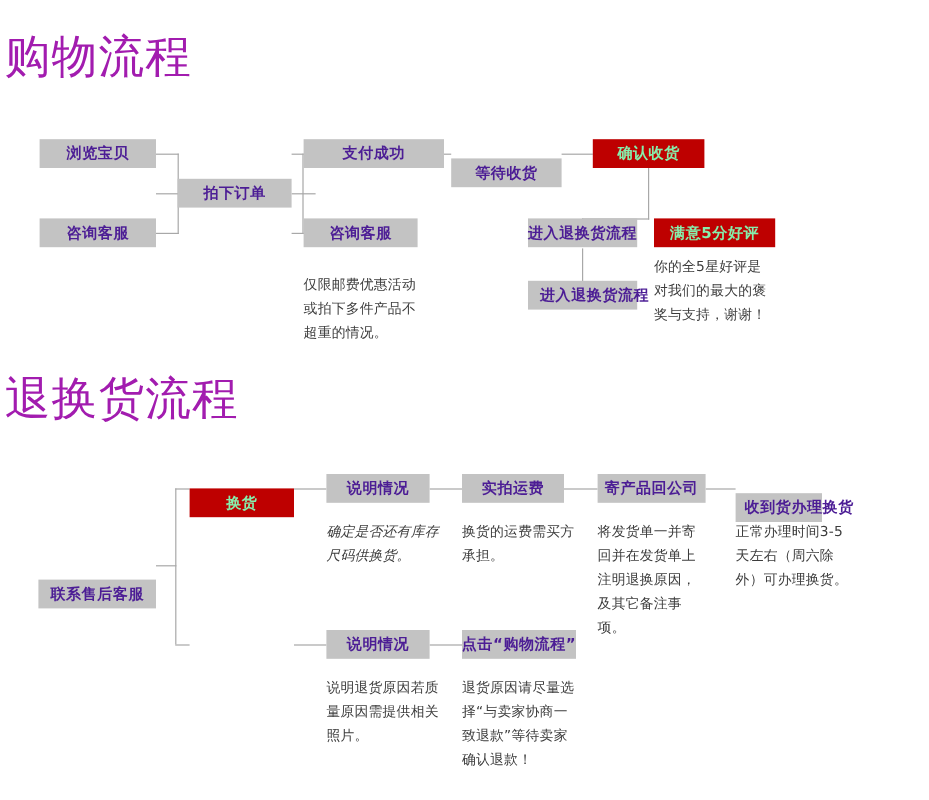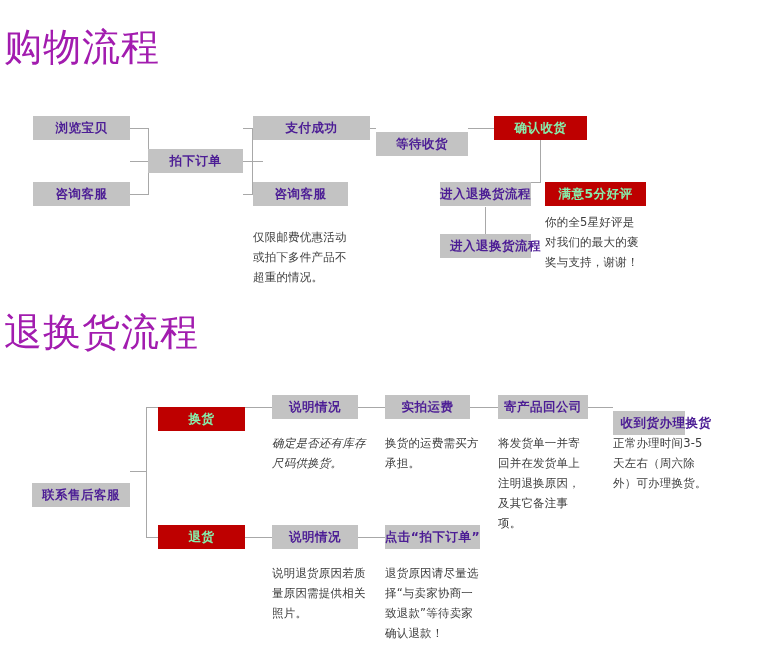--- a/index.html
+++ b/index.html
@@ -145,25 +145,24 @@
   <div class="node red" style="left:158px; top:395px; width:87px;margin-top:12px;">换货</div>
 
   <div class="node gray" style="left:272px; top:395px; width:86px;">说明情况</div>
 
   <div class="node gray" style="left:385px; top:395px; width:85px;">实拍运费</div>
 
   <div class="node gray" style="left:498px; top:395px; width:90px;">寄产品回公司</div>
 
   <div class="node gray" style="left:613px; top:411px; width:72px;padding-left:34px;">收到货办理换货</div>
 
-  <div class="node red" style="left:158px; top:525px; width:87px;">退货</div>
 
   <div class="node gray" style="left:272px; top:525px; width:86px;">说明情况</div>
 
-  <div class="node gray" style="left:385px; top:525px; width:95px;">点击“拍下订单”</div>
+  <div class="node gray" style="left:385px; top:525px; width:95px;">点击“购物流程”</div>
 
   <div class="caption" style="left:272px; top:433px; width:100px;font-style:italic;">确定是否还有库存尺码供换货。</div>
 
   <div class="caption" style="left:385px; top:433px; width:100px;">换货的运费需买方承担。</div>
 
   <div class="caption" style="left:498px; top:433px; width:92px;">将发货单一并寄回并在发货单上注明退换原因，及其它备注事项。</div>
 
   <div class="caption" style="left:613px; top:433px; width:100px;">正常办理时间3-5天左右（周六除外）可办理换货。</div>
 
   <div class="caption" style="left:272px; top:563px; width:98px;">说明退货原因若质量原因需提供相关照片。</div>

